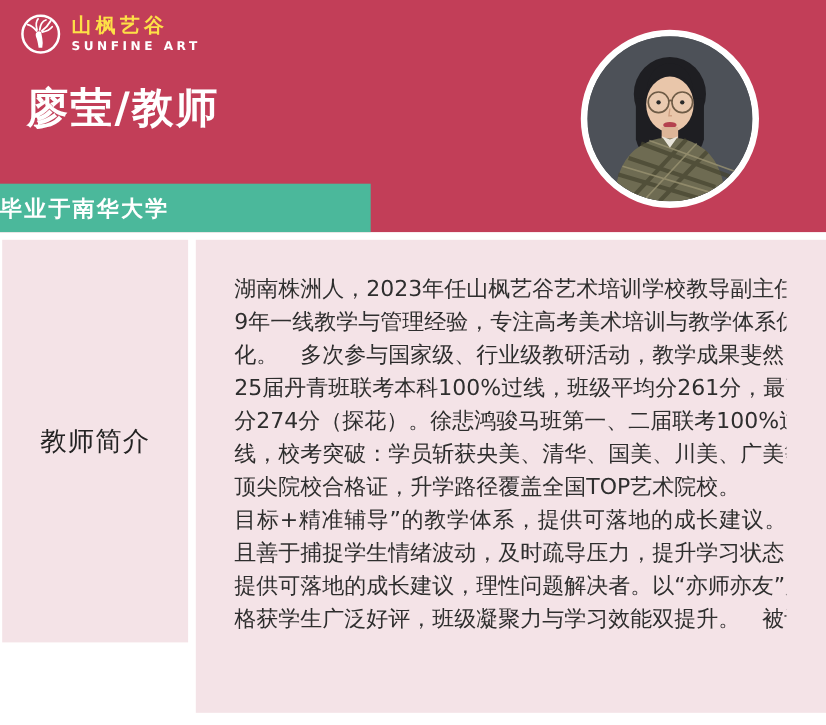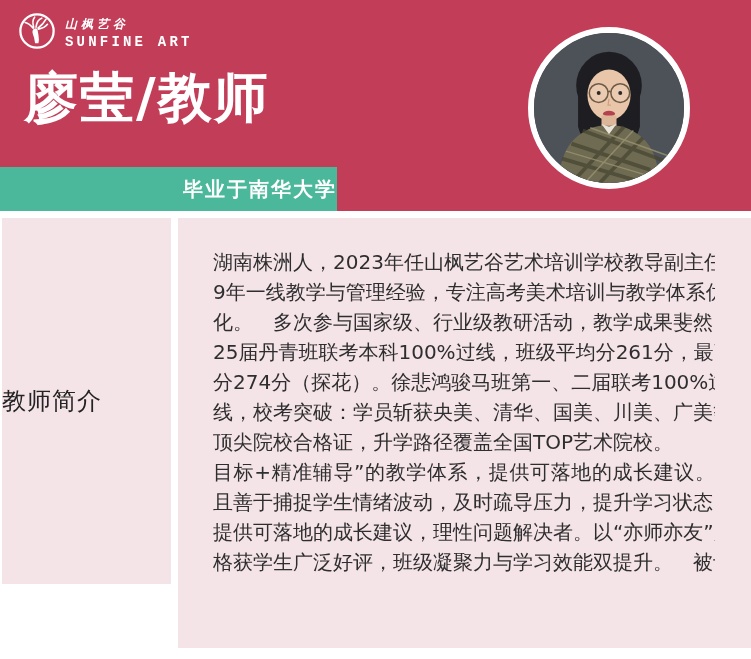--- a/index.html
+++ b/index.html
@@ -12,49 +12,49 @@
   .header{
     position:absolute;left:0;top:0;width:751px;height:211px;
     background:#c23e58;
   }
   .logo{
     position:absolute;left:18px;top:12px;
     display:flex;align-items:center;gap:9px;color:#ffffff;
   }
   .logo-icon svg{display:block;}
   .brand-cn{
-    font-size:12px;font-weight:bold;letter-spacing:4px;line-height:20px;color:#ffffff;font-style:italic;
+    font-size:18px;font-weight:bold;letter-spacing:4px;line-height:20px;color:#fde047;
   }
   .brand-en{
-    font-size:14px;font-weight:bold;letter-spacing:3.2px;line-height:12px;color:#ffffff;margin-top:2px;font-family:Liberation Mono, monospace;
+    font-size:11px;font-weight:bold;letter-spacing:3.2px;line-height:12px;color:#ffffff;margin-top:2px;
   }
   .title{
     position:absolute;left:24px;top:76px;margin:0;
-    font-size:54px;font-weight:bold;color:#ffffff;letter-spacing:2px;line-height:44px;
+    font-size:38px;font-weight:bold;color:#ffffff;letter-spacing:2px;line-height:44px;
   }
   .avatar{
     position:absolute;left:528px;top:27px;width:150px;height:150px;
     border:6px solid #ffffff;border-radius:50%;
     background:#4d5158;overflow:hidden;
   }
   .avatar svg{display:block;width:100%;height:100%;}
   
   .banner{
     position:absolute;left:0;top:167px;width:337px;height:44px;
     background:#4bb89b;
-    display:flex;align-items:center;justify-content:flex-end;
+    display:flex;align-items:center;justify-content:flex-start;
   }
   .banner span{
     color:#ffffff;font-size:20px;font-weight:bold;letter-spacing:2px;
   }
   
   .side-panel{
     position:absolute;left:2px;top:218px;width:169px;height:366px;
     background:#f4e3e7;
-    display:flex;align-items:center;justify-content:flex-start;
+    display:flex;align-items:center;justify-content:center;
   }
   .side-panel span{
     color:#232323;font-size:24px;font-weight:500;letter-spacing:1px;
   }
   .content-panel{
     position:absolute;left:178px;top:218px;width:573px;height:430px;
     background:#f4e3e7;box-sizing:border-box;
     padding:29px 36px 0 35px;
   }
   .bio-line{

